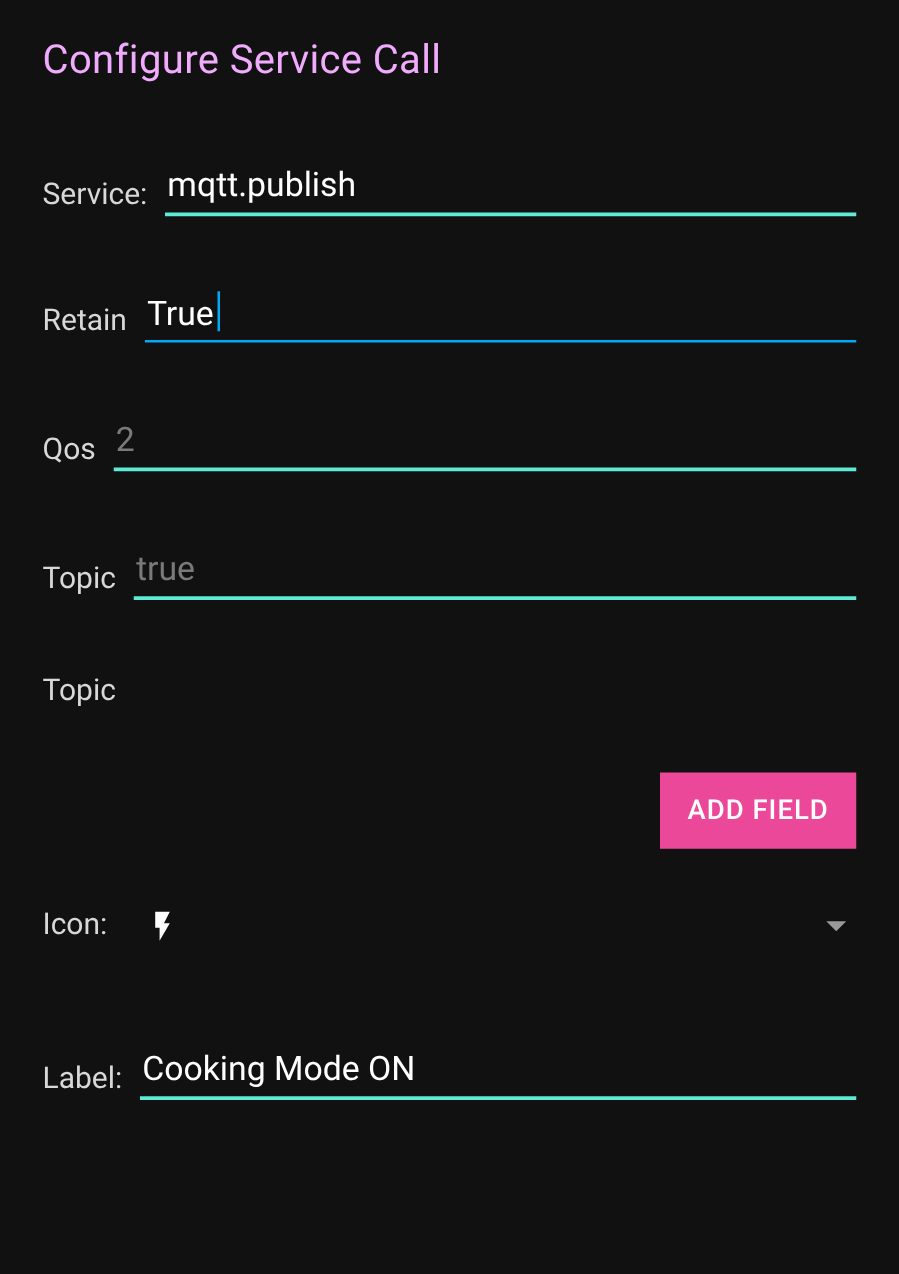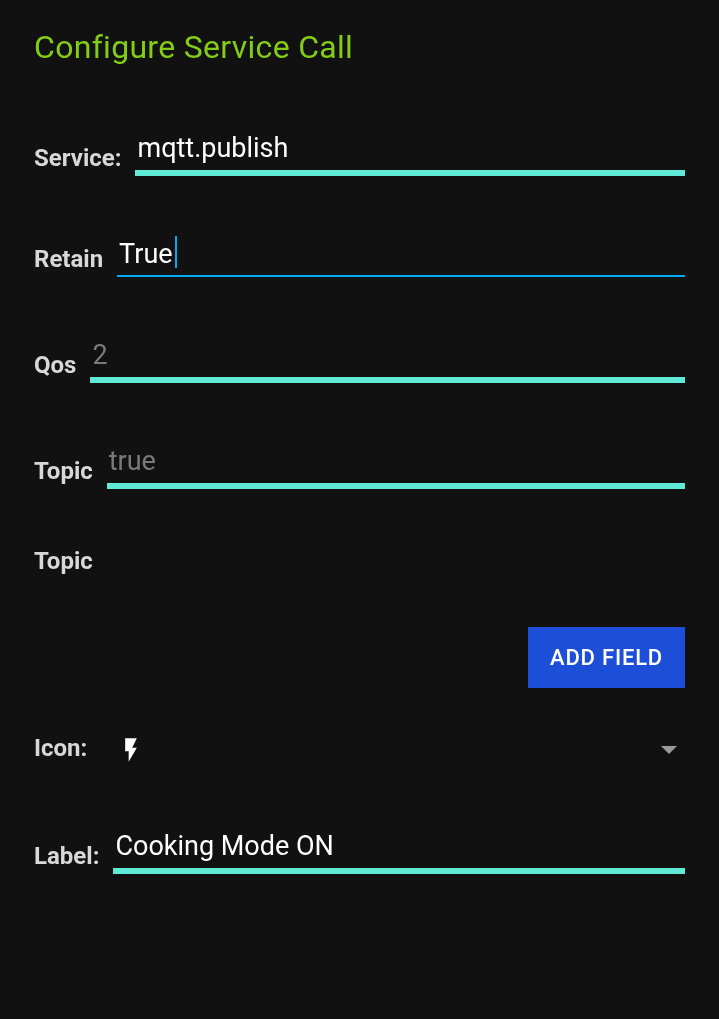--- a/index.html
+++ b/index.html
@@ -14,42 +14,42 @@
     font-family: 'Roboto', 'Segoe UI', Arial, sans-serif;
     color: #e8e8e8;
     overflow: hidden;
   }
   .container {
     padding: 28px 34px 28px 34px;
   }
   .title {
     font-size: 32px;
     font-weight: 400;
-    color: #84cc16;
+    color: #f0abfc;
     margin-bottom: 62px;
     letter-spacing: 0.3px;
   }
   .form-row {
     display: flex;
     align-items: flex-end;
     margin-bottom: 58px;
   }
   .form-label {
     font-size: 24px;
     color: #d8d8d8;
-    font-weight: 700;
+    font-weight: 400;
     flex-shrink: 0;
     padding-right: 14px;
     padding-bottom: 4px;
   }
   .form-input {
     flex: 1;
     background: transparent;
     border: none;
-    border-bottom: 6px solid #5eead4;
+    border-bottom: 3px solid #5eead4;
     color: #ffffff;
     font-size: 27px;
     font-family: inherit;
     padding: 4px 2px 6px 2px;
     outline: none;
     font-weight: 400;
   }
   .form-input::placeholder {
     color: #7a7a7a;
     opacity: 1;
@@ -71,34 +71,34 @@
     height: 32px;
     background: #03a9f4;
   }
   .btn-row {
     display: flex;
     justify-content: flex-end;
     margin-bottom: 44px;
     margin-top: -10px;
   }
   .btn {
-    background: #1d4ed8;
+    background: #ec4899;
     color: #ffffff;
     border: none;
     font-size: 22px;
     font-weight: 500;
     letter-spacing: 0.8px;
     padding: 18px 22px;
     cursor: pointer;
     font-family: inherit;
   }
   .icon-row {
     display: flex;
     align-items: center;
-    margin-bottom: 58px;
+    margin-bottom: 76px;
     position: relative;
   }
   .icon-display {
     flex: 1;
     display: flex;
     align-items: center;
     padding-left: 16px;
   }
   .bolt-icon {
     width: 28px;

